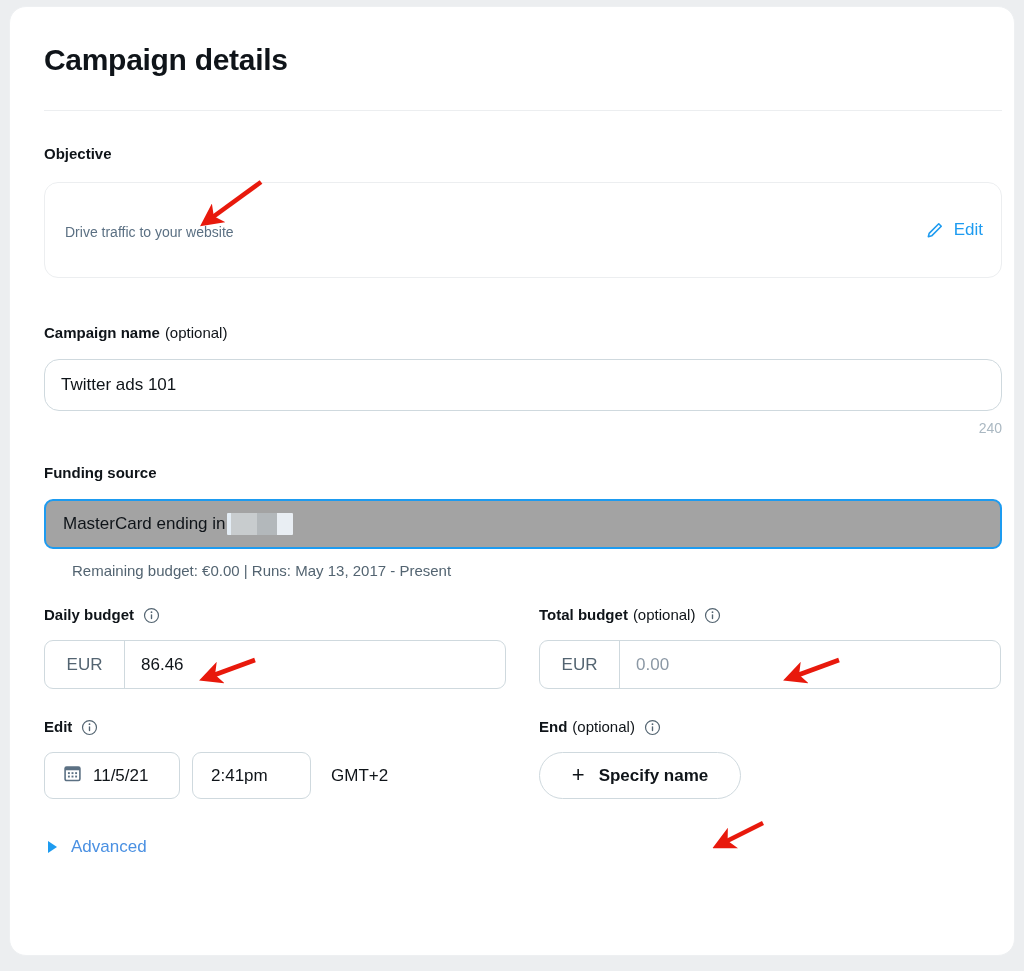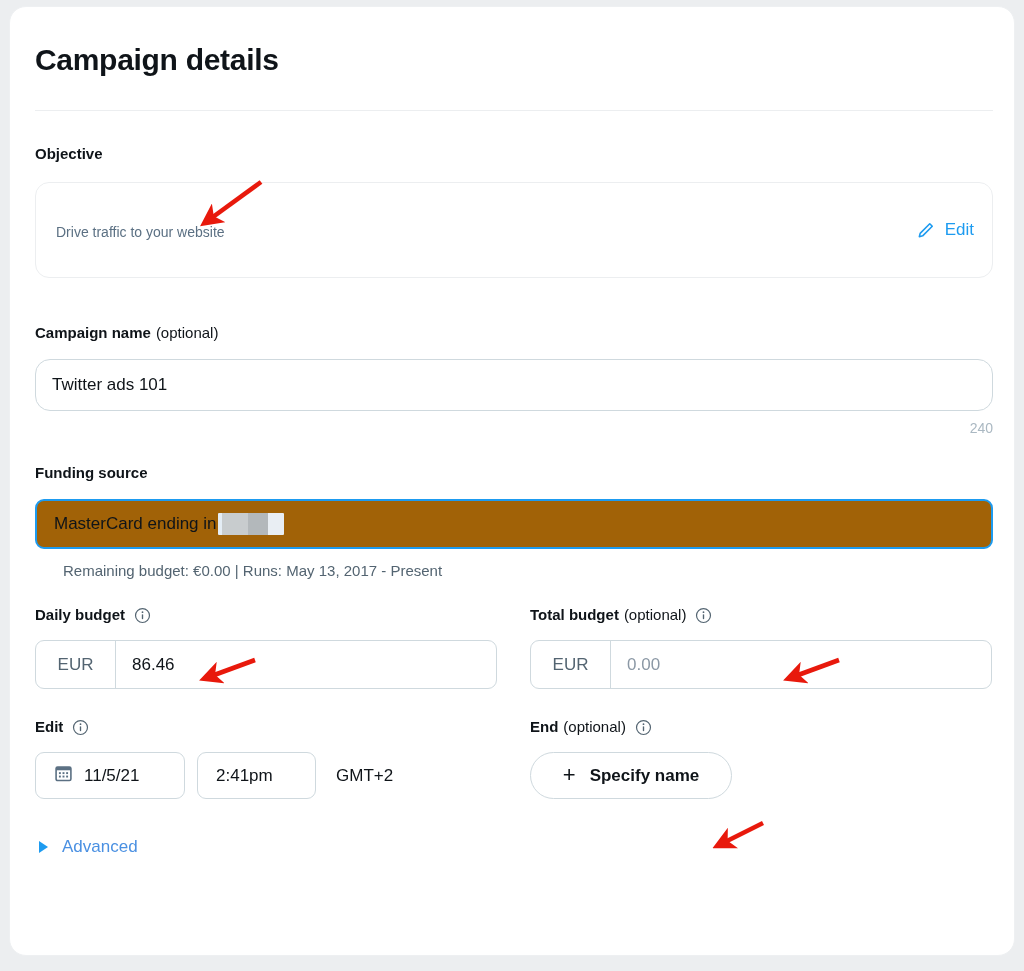--- a/index.html
+++ b/index.html
@@ -25,21 +25,21 @@
     height: 950px;
     background: #ffffff;
     border-radius: 17px;
     box-sizing: border-box;
     border: 1px solid #eef0f2;
     overflow: hidden;
   }
 
   .inner {
     position: absolute;
-    left: 25px;
+    left: 34px;
     top: 0;
     width: 958px;
   }
 
   
   .page-title {
     font-size: 30px;
     font-weight: bold;
     color: #0f1419;
     letter-spacing: -0.3px;
@@ -146,21 +146,21 @@
   }
 
   
   .funding-select {
     margin-top: 16px;
     width: 958px;
     height: 50px;
     border: 2px solid #1d9bf0;
     border-radius: 9px;
     box-sizing: border-box;
-    background: #a16207;
+    background: #a3a3a3;
     display: flex;
     align-items: center;
     padding: 0 17px;
     font-size: 17px;
     color: #0f1419;
     position: relative;
     cursor: pointer;
   }
   .redacted {
     display: inline-block;
@@ -238,21 +238,21 @@
     display: flex;
     align-items: center;
     gap: 11px;
     padding: 0 18px;
     font-size: 17px;
     color: #0f1419;
     background: #fff;
     cursor: pointer;
     box-sizing: border-box;
   }
-  .date-box.date { width: 150px; }
+  .date-box.date { width: 136px; }
   .date-box.time { width: 119px; justify-content: flex-start; text-align: right; }
   .tz {
     font-size: 17px;
     color: #0f1419;
     margin-left: 8px;
   }
 
   
   .pill-btn {
     margin-top: 15px;

